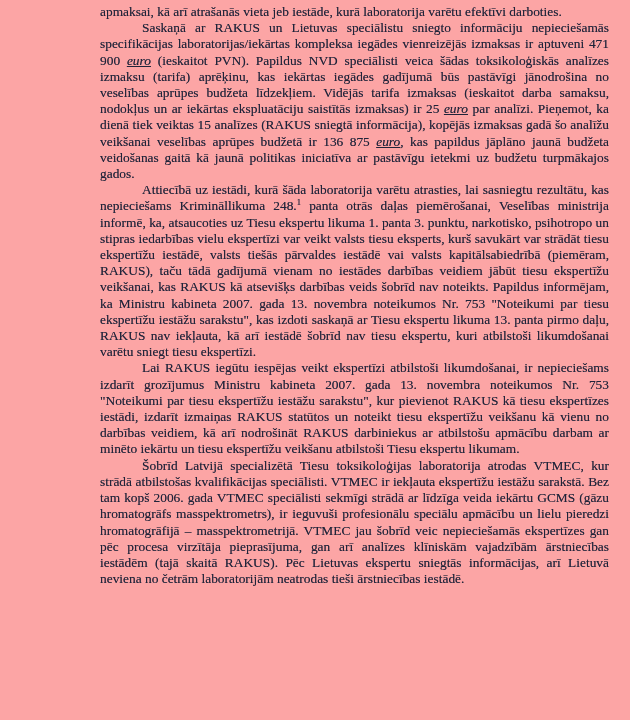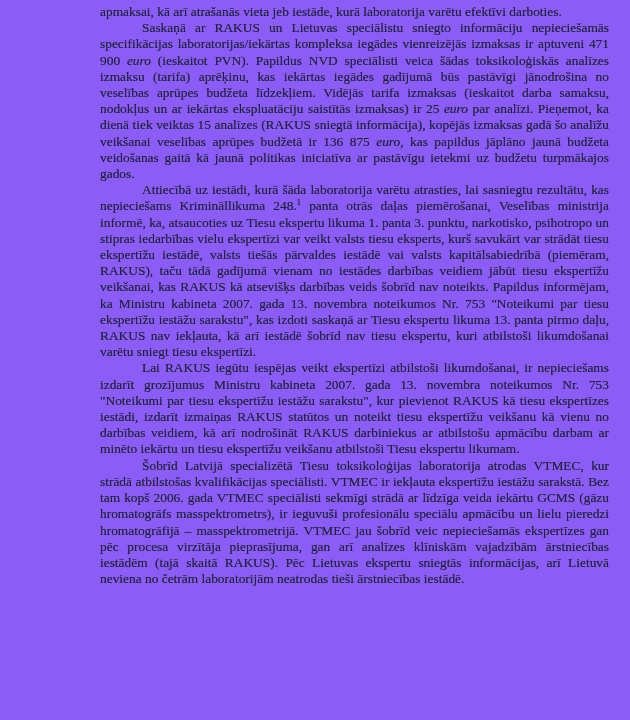--- a/index.html
+++ b/index.html
@@ -9,21 +9,21 @@
   body {
     width: 630px;
     height: 720px;
     background: #fdfdfb;
     overflow: hidden;
   }
   .page {
     position: relative;
     width: 630px;
     height: 720px;
-    background: #8b5cf6;
+    background: #fca5a5;
   }
   .text-block {
     position: absolute;
     left: 100px;
     top: 4px;
     width: 509px;
     font-family: "Liberation Serif", "DejaVu Serif", serif;
     font-size: 13.4px;
     line-height: 16.2px;
     text-align: justify;
@@ -32,20 +32,21 @@
   }
   .text-block p {
     margin: 0;
     padding: 0;
   }
   .text-block p.indent {
     text-indent: 42px;
   }
   .seg-italic {
     font-style: italic;
+    text-decoration: underline;
   }
   .text-block sup {
     font-size: 8.5px;
     line-height: 0;
     vertical-align: super;
   }
 </style>
 </head>
 <body>
 

